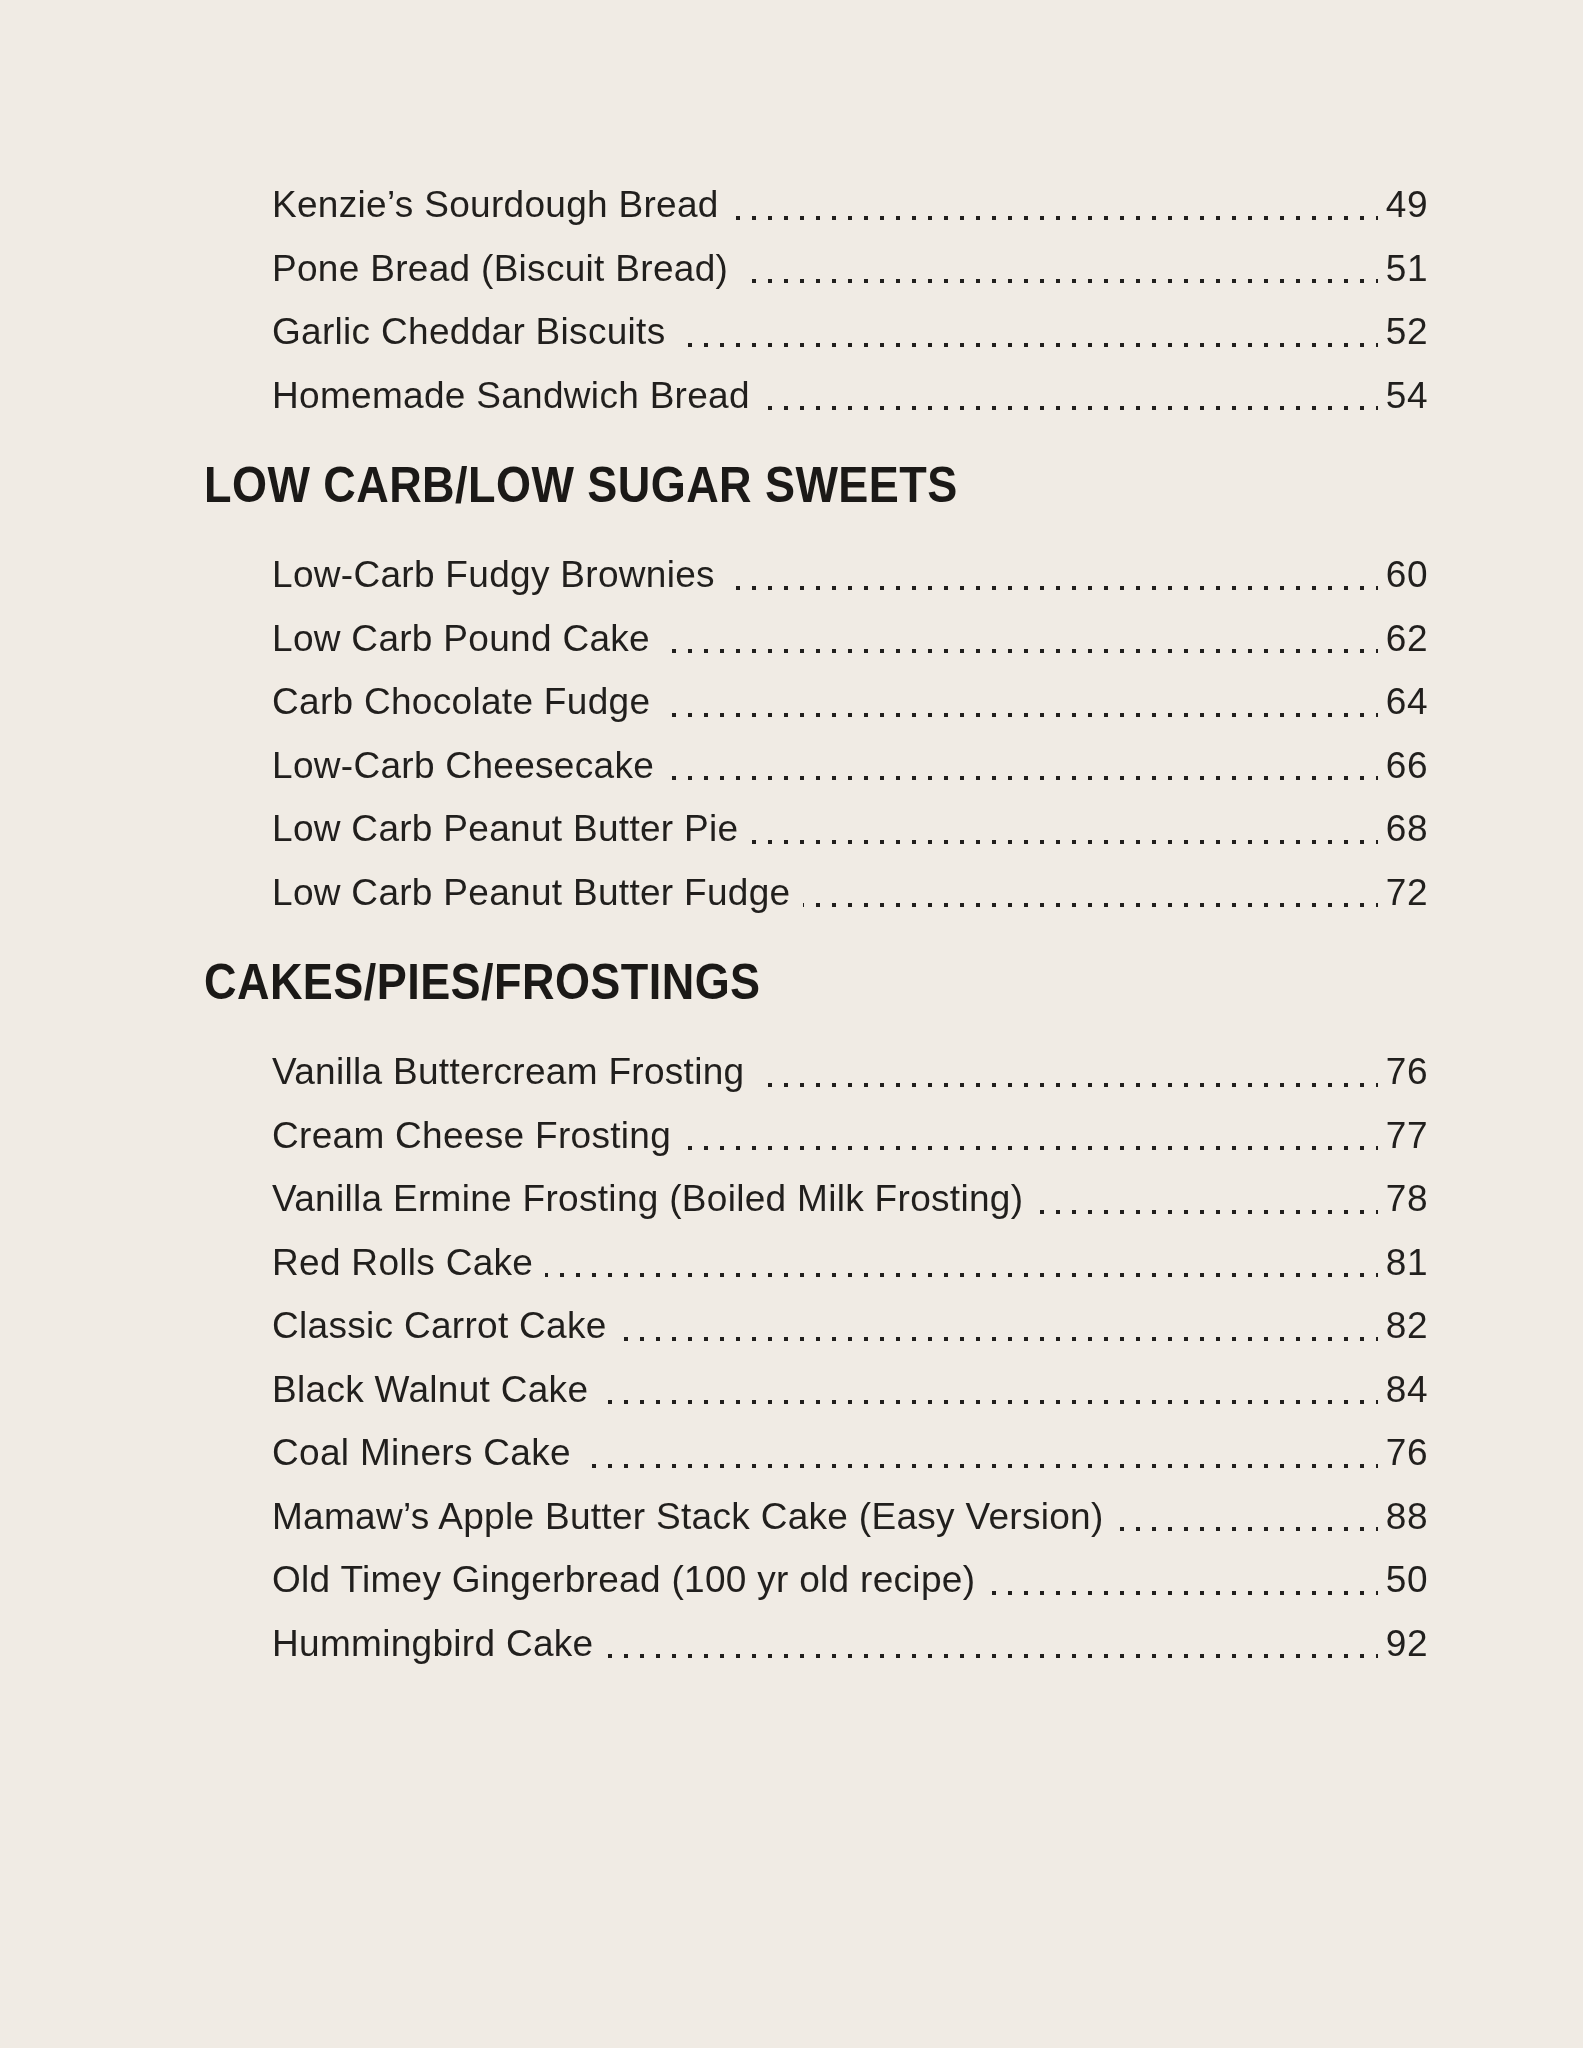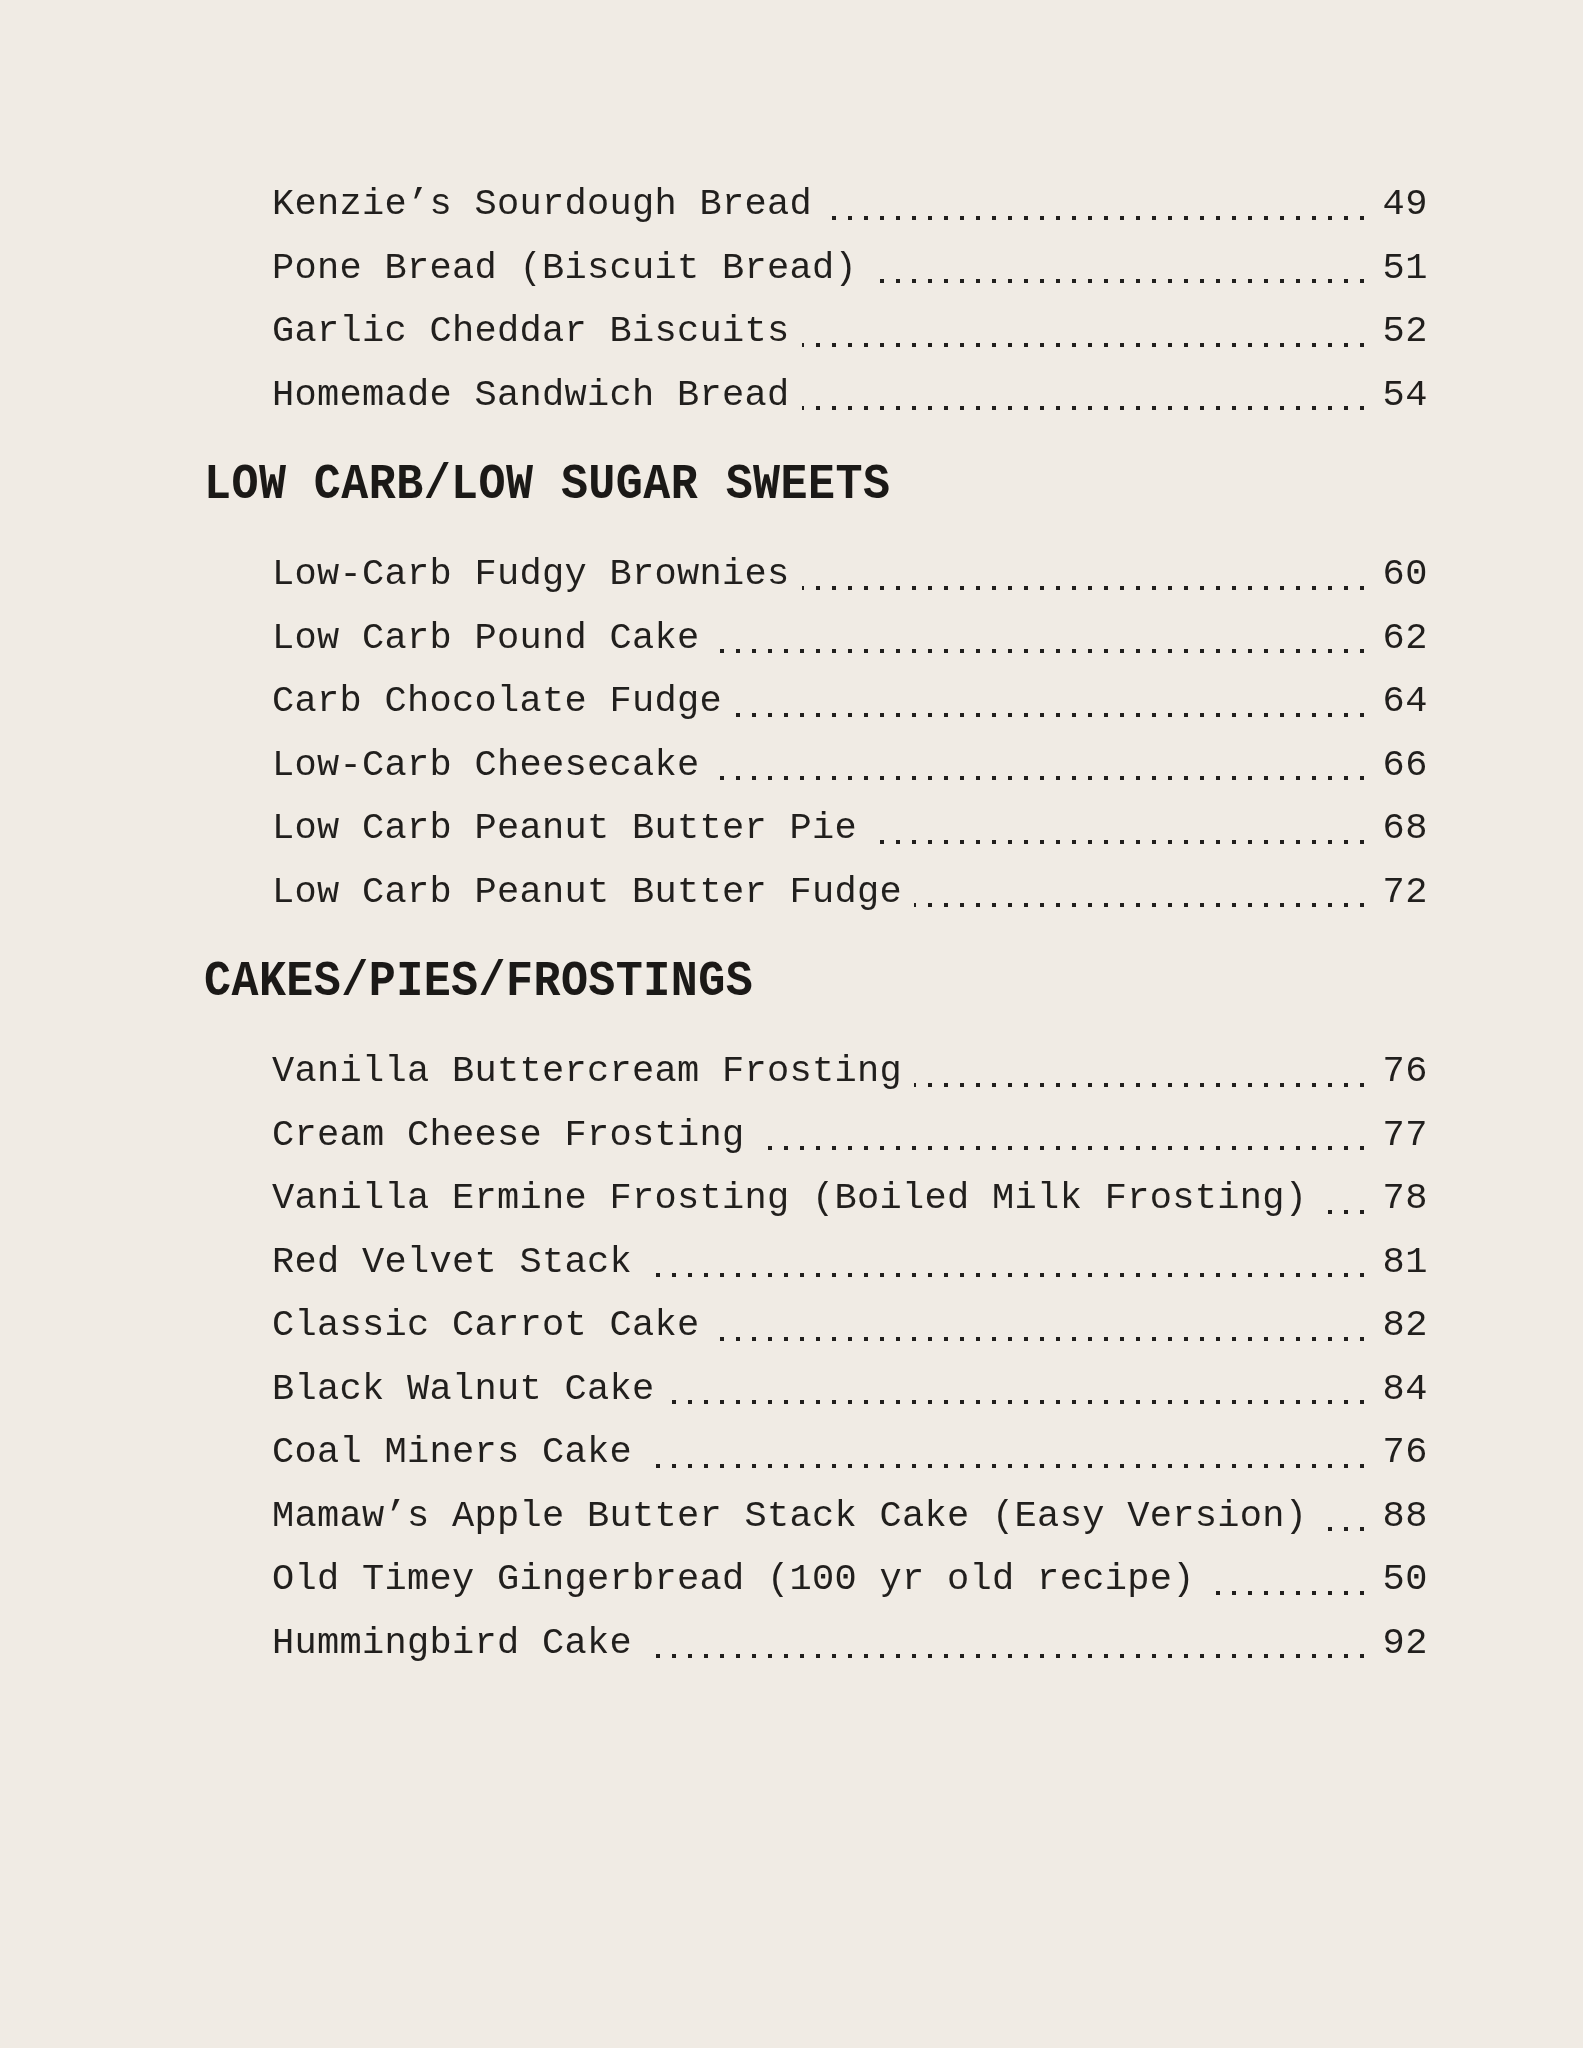--- a/index.html
+++ b/index.html
@@ -5,21 +5,21 @@
   html, body {
     margin: 0;
     padding: 0;
     background: #f0ebe4;
   }
   .page {
     position: relative;
     width: 1583px;
     height: 2048px;
     background: #f0ebe4;
-    font-family: Liberation Mono, monospace;
+    font-family: Liberation Sans, sans-serif;
     color: #211f1d;
     overflow: hidden;
     box-sizing: border-box;
   }
   .toc {
     padding-top: 173px;
     margin-left: 204px;
     width: 1224px;
   }
   .section-heading {
@@ -147,21 +147,21 @@
     <span class="entry-page">77</span>
   </div>
 
   <div class="toc-entry">
     <span class="entry-title">Vanilla Ermine Frosting (Boiled Milk Frosting)</span>
     <span class="leader"></span>
     <span class="entry-page">78</span>
   </div>
 
   <div class="toc-entry">
-    <span class="entry-title">Red Velvet Stack</span>
+    <span class="entry-title">Red Rolls Cake</span>
     <span class="leader"></span>
     <span class="entry-page">81</span>
   </div>
 
   <div class="toc-entry">
     <span class="entry-title">Classic Carrot Cake</span>
     <span class="leader"></span>
     <span class="entry-page">82</span>
   </div>
 

